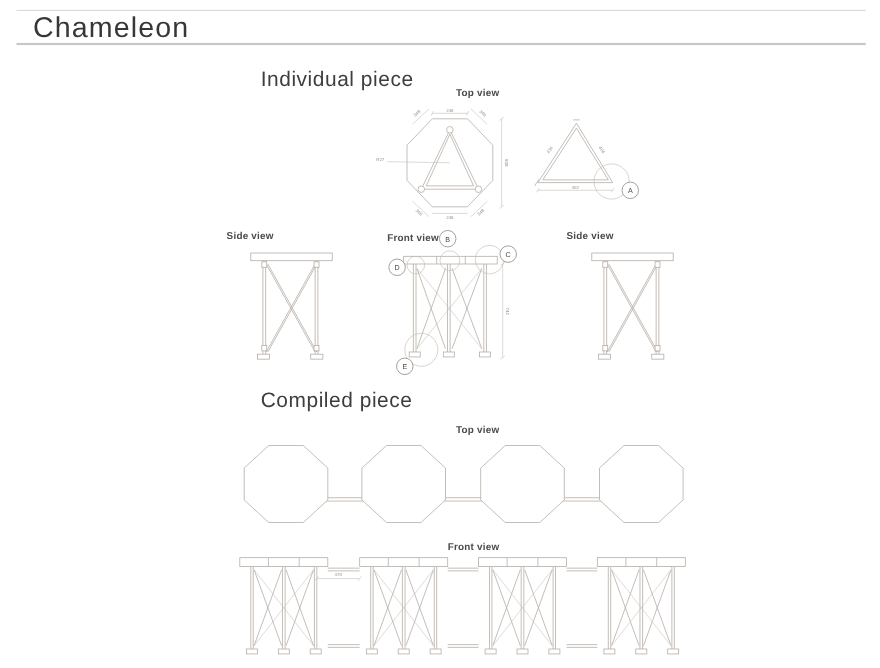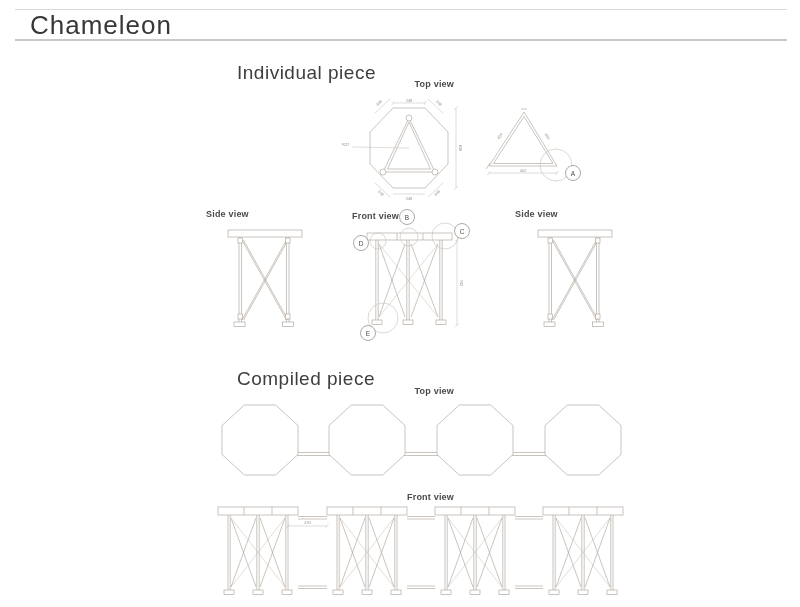--- a/index.html
+++ b/index.html
@@ -5,21 +5,21 @@
   html,body{margin:0;padding:0;background:#fff;}
   .page{position:relative;width:800px;height:607px;background:#ffffff;overflow:hidden;
         font-family:"Liberation Sans",sans-serif;color:#3c3c3c;}
   .rule{position:absolute;left:15px;width:772px;background:#d9d9d9;}
   .rule-top{top:9px;height:1px;}
   .rule-title{top:39px;height:2px;background:#c8c8c8;}
   .page-title{position:absolute;left:30px;top:10px;margin:0;font-size:26px;font-weight:400;
               letter-spacing:1px;color:#373737;text-align:center;}
   .sec-heading{position:absolute;margin:12px;font-size:19px;font-weight:400;letter-spacing:.5px;color:#3e3e3e;}
   .h-individual{left:225px;top:50px;}
-  .h-compiled{left:225px;top:356px;}
+  .h-compiled{left:225px;top:342px;}
   .view-label{position:absolute;font-size:9px;font-weight:700;color:#4a4a4a;letter-spacing:.2px;}
   .vl-center{width:100px;text-align:right;}
   svg{position:absolute;overflow:visible;}
   .ln{fill:none;stroke:#b3aaa2;stroke-width:0.7;}
   .lnf{fill:#ffffff;stroke:#b3aaa2;stroke-width:0.7;}
   .thin{fill:none;stroke:#c5bdb5;stroke-width:0.5;}
   .dim{fill:none;stroke:#c2bab2;stroke-width:0.5;}
   .dimtxt{font-size:4px;fill:#978e87;font-family:"Liberation Sans",sans-serif;}
   .detail-circle{fill:none;stroke:#c5bdb5;stroke-width:0.6;}
   .callout{fill:#ffffff;stroke:#99938d;stroke-width:0.8;}

